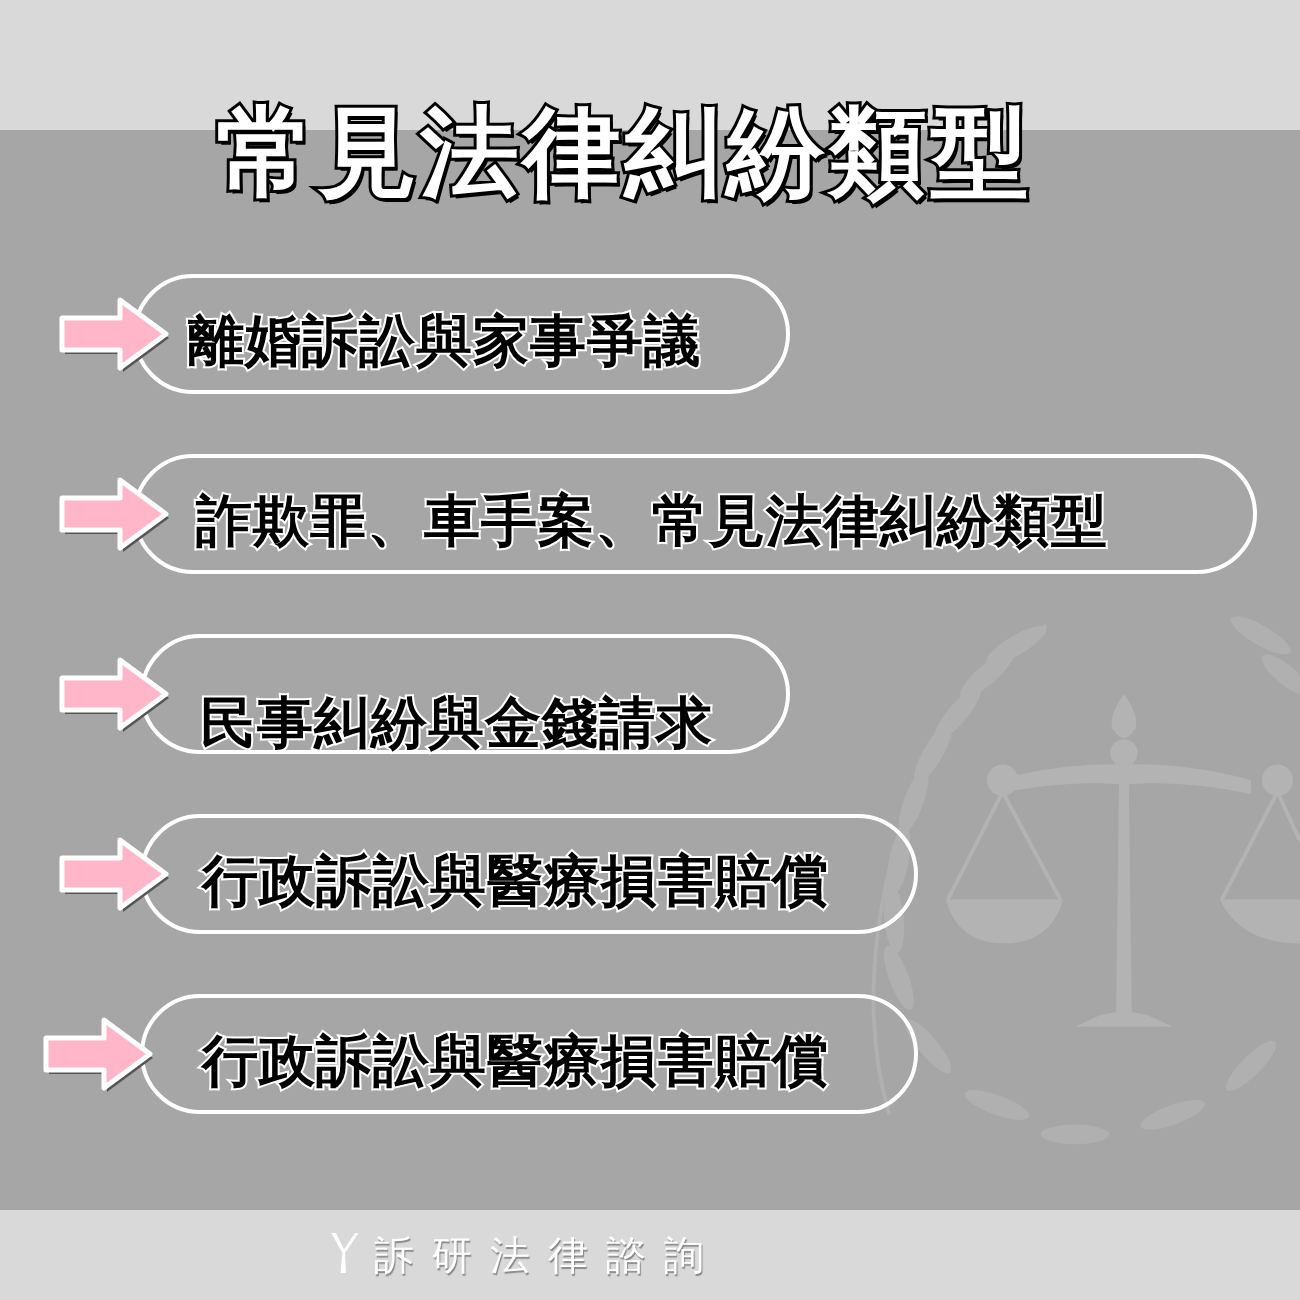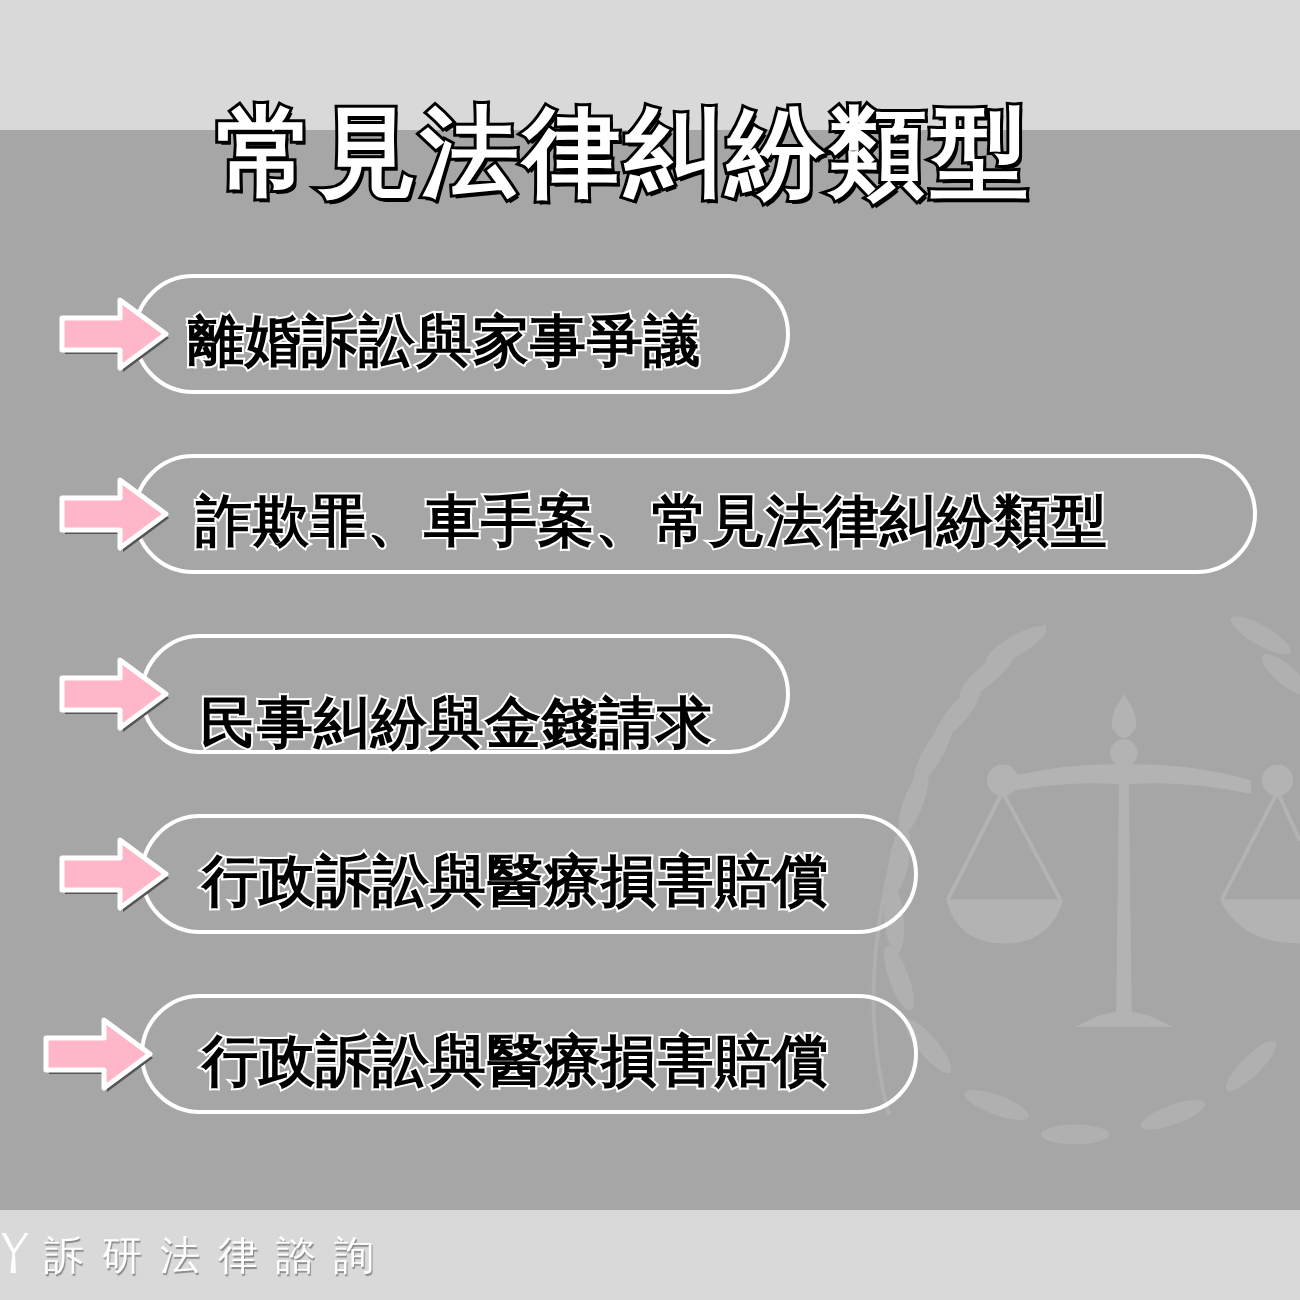--- a/index.html
+++ b/index.html
@@ -6,21 +6,21 @@
   body{width:1300px;height:1300px;position:relative;overflow:hidden;background:#a6a6a6;font-family:"DejaVu Sans","Liberation Sans",sans-serif;}
   .top-band{position:absolute;left:0;top:0;width:1300px;height:130px;background:#d9d9d9;}
   .bottom-band{position:absolute;left:0;top:1210px;width:1300px;height:90px;background:#d9d9d9;}
   .title{position:absolute;left:0;top:88px;width:1249px;text-align:center;font-size:98px;font-weight:bold;color:#fff;letter-spacing:4px;
     -webkit-text-stroke:6px #000;paint-order:stroke fill;text-shadow:3px 4px 0 #000;}
   .watermark{position:absolute;left:850px;top:600px;width:450px;height:560px;opacity:1;}
   .pill{position:absolute;border:4px solid #fff;border-radius:62px;box-sizing:border-box;}
   .pill-text{position:absolute;font-size:56px;font-weight:bold;color:#000000;white-space:nowrap;
     -webkit-text-stroke:4px #fff;paint-order:stroke fill;letter-spacing:1px;}
   .arrow{position:absolute;width:112px;height:76px;}
-  .footer{position:absolute;left:0;top:1228px;width:1052px;text-align:left;font-family:"DejaVu Serif","Liberation Serif",serif;font-size:40px;color:#fff;letter-spacing:18px;text-shadow:1px 2px 1px #888;}
+  .footer{position:absolute;left:0;top:1228px;width:1052px;text-align:center;font-family:"DejaVu Serif","Liberation Serif",serif;font-size:40px;color:#fff;letter-spacing:18px;text-shadow:1px 2px 1px #888;}
   .footer .logo{display:inline-block;width:30px;height:40px;vertical-align:-4px;margin-right:14px;}
 </style>
 </head>
 <body>
 
 <div class="top-band"></div>
 <div class="bottom-band"></div>
 
 <svg class="watermark" viewBox="0 0 460 560">
   <g fill="#b3b3b3">

